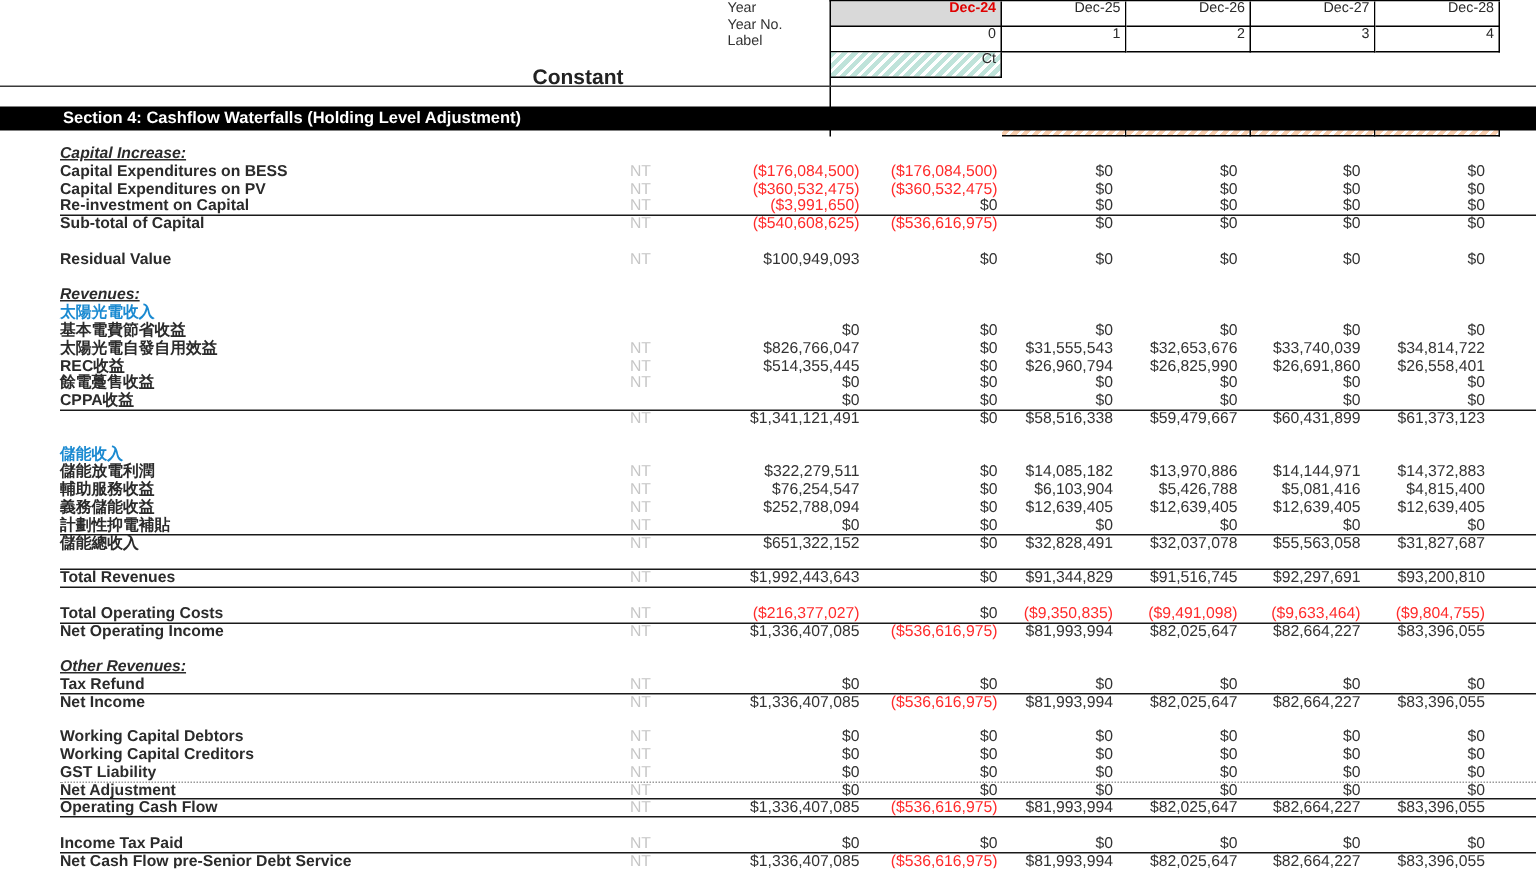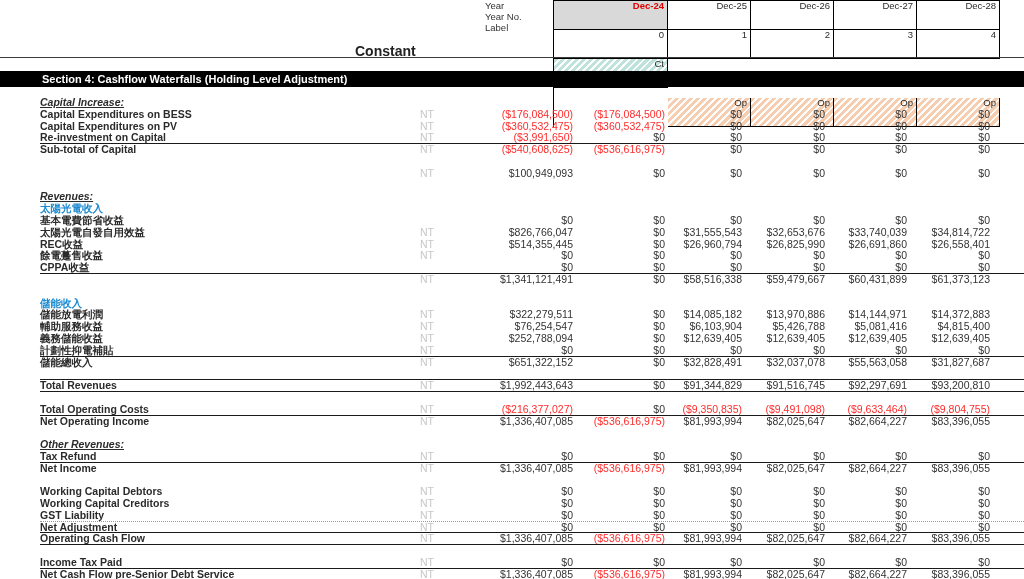--- a/index.html
+++ b/index.html
@@ -3,21 +3,21 @@
 <meta charset="utf-8">
 <style>
   * { margin:0; padding:0; box-sizing:border-box; }
   html,body { background:#fff; }
   body { font-family:"Liberation Sans","DejaVu Sans",sans-serif; color:#2b2b2b; }
   #screen { position:relative; width:1024px; height:579px; background:#fff; overflow:hidden; }
 
   
   .hdr-left-labels { position:absolute; left:485px; top:0; font-size:9.5px; line-height:11px; color:#333; }
   .hdr-table { position:absolute; left:553px; top:0; width:447px; border-left:1px solid #000; border-top:1px solid #000; display:grid; grid-template-columns:114px 83px 83px 83px 83px; }
-  .hdr-cell { height:29px; border-right:1px solid #000; border-bottom:1px solid #000; font-size:9.5px; line-height:10px; text-align:right; padding-right:3px; background:#fff; overflow:hidden; }
+  .hdr-cell { height:17px; border-right:1px solid #000; border-bottom:1px solid #000; font-size:9.5px; line-height:10px; text-align:right; padding-right:3px; background:#fff; overflow:hidden; }
   .hdr-cell.year-first { background:#d9d9d9; color:#e00000; font-weight:bold; }
   .hdr-cell.ct { background:repeating-linear-gradient(135deg,#bfe3da 0 3px,#ffffff 3px 5px); }
   .hdr-cell.op { background:repeating-linear-gradient(135deg,#f6cdae 0 3px,#ffffff 3px 5px);margin-top:39px; }
 
   .col-head { position:absolute; top:43px; font-size:14px; font-weight:bold; color:#222; }
   .rule { position:absolute; left:0; top:57px; width:1024px; border-top:1px solid #3a3a3a; }
 
   .section-bar { position:absolute; left:0; top:71px; width:1024px; height:16px; background:#000; color:#fff; font-size:11px; font-weight:bold; line-height:16px; padding-left:42px; }
 
   
@@ -116,20 +116,21 @@
         <span class="cell unit">NT</span>
         <span class="cell v v0 neg">($540,608,625)</span>
         <span class="cell v v1 neg">($536,616,975)</span>
         <span class="cell v v2">$0</span>
         <span class="cell v v3">$0</span>
         <span class="cell v v4">$0</span>
         <span class="cell v v5">$0</span>
       </div>
       <div class="row"></div>
       <div class="row">
+        <span class="cell lbl">Residual Value</span>
         <span class="cell unit">NT</span>
         <span class="cell v v0">$100,949,093</span>
         <span class="cell v v1">$0</span>
         <span class="cell v v2">$0</span>
         <span class="cell v v3">$0</span>
         <span class="cell v v4">$0</span>
         <span class="cell v v5">$0</span>
       </div>
       <div class="row"></div>
       <div class="row">

